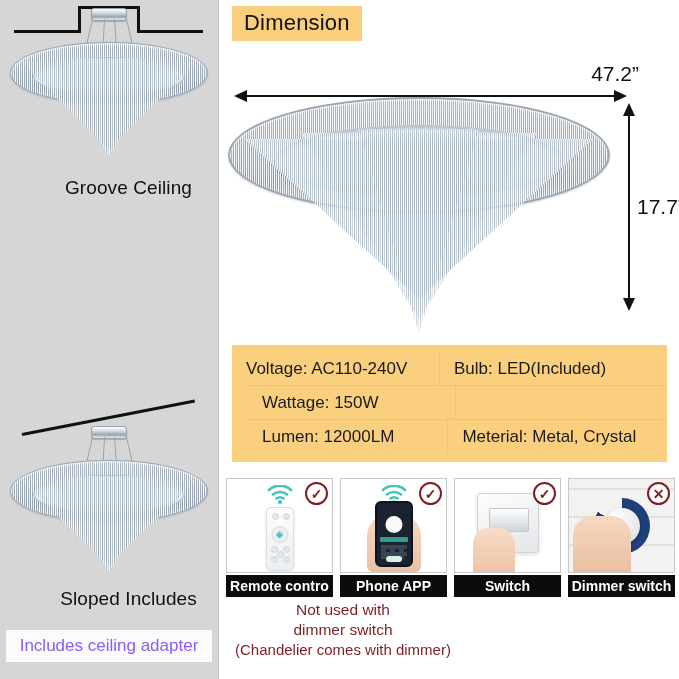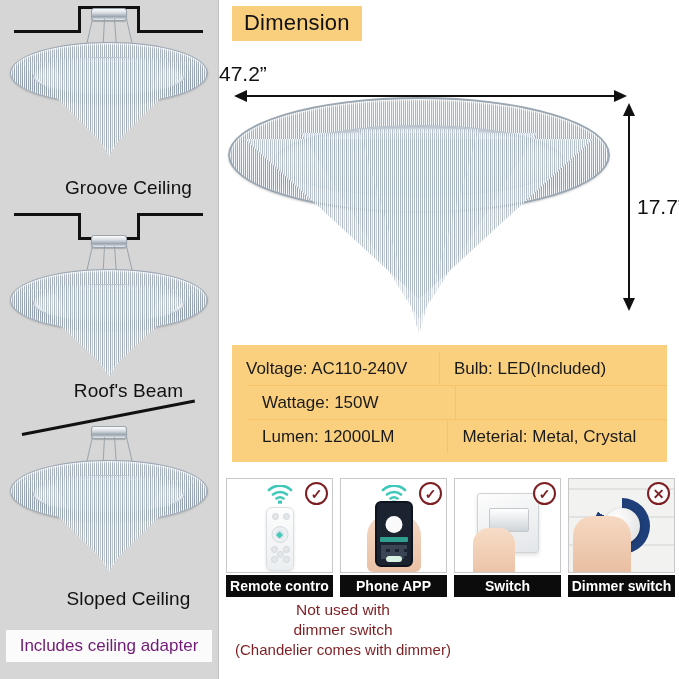--- a/index.html
+++ b/index.html
@@ -86,42 +86,42 @@
   .profile{position:absolute;left:0;top:0;width:218px;height:80px;}
   .profile .seg{position:absolute;background:#111;}
 
   
   .adapter-strip{
     position:absolute;left:6px;top:630px;width:206px;height:32px;
     background:#fbfbfb;
     display:flex;align-items:center;justify-content:center;
   }
   .adapter-strip span{
-    font-size:17px;color:#701a75;white-space:nowrap;
+    font-size:17px;color:#8b5cf6;white-space:nowrap;
   }
 
   
   .right{position:absolute;left:219px;top:0;width:460px;height:600px;background:#fff;}
 
   .dim-badge{
     position:absolute;left:13px;top:6px;
     background:#f9ce7c;
     padding:4px 12px 5px 12px;
     font-size:22px;color:#111;
     letter-spacing:.2px;
   }
 
   
   .h-arrow{position:absolute;left:15px;top:90px;width:393px;height:12px;}
   .h-arrow .line{position:absolute;left:8px;top:5px;width:377px;height:2px;background:#111;}
   .h-arrow .ah-l{position:absolute;left:0;top:0;width:0;height:0;
     border-top:6px solid transparent;border-bottom:6px solid transparent;border-right:13px solid #111;}
   .h-arrow .ah-r{position:absolute;right:0;top:0;width:0;height:0;
     border-top:6px solid transparent;border-bottom:6px solid transparent;border-left:13px solid #111;}
-  .h-label{position:absolute;left:0;top:62px;width:420px;text-align:left;font-size:21px;color:#111;}
+  .h-label{position:absolute;left:0;top:62px;width:420px;text-align:right;font-size:21px;color:#111;}
 
   .v-arrow{position:absolute;left:404px;top:103px;width:12px;height:208px;}
   .v-arrow .line{position:absolute;left:5px;top:8px;width:2px;height:192px;background:#111;}
   .v-arrow .av-t{position:absolute;left:0;top:0;width:0;height:0;
     border-left:6px solid transparent;border-right:6px solid transparent;border-bottom:13px solid #111;}
   .v-arrow .av-b{position:absolute;left:0;bottom:0;width:0;height:0;
     border-left:6px solid transparent;border-right:6px solid transparent;border-top:13px solid #111;}
   .v-label{position:absolute;left:418px;top:195px;font-size:21px;color:#111;white-space:nowrap;}
 
   
@@ -250,62 +250,39 @@
           <span class="wire" style="left:126px;top:19px;height:26px;transform:rotate(-13deg);"></span>
           <div class="ring" style="top:42px;width:196px;height:60px;"></div>
           <div class="ring-inner" style="top:57px;width:150px;height:36px;"></div>
           <div class="skirt" style="top:62px;width:176px;height:88px;"></div>
           <div class="skirt2" style="top:58px;width:120px;height:98px;"></div>
         </div>
       </div>
       <div class="mount-caption" style="margin-top:2px;">Groove Ceiling</div>
     </div>
 
-    <div class="mount-block" style="top:207px;">
-      <div class="mount-art">
-        <div class="profile">
-          <span class="seg" style="left:14px;top:6px;width:66px;height:3px;"></span>
-          <span class="seg" style="left:78px;top:6px;width:3px;height:27px;"></span>
-          <span class="seg" style="left:78px;top:30px;width:62px;height:3px;"></span>
-          <span class="seg" style="left:137px;top:6px;width:3px;height:27px;"></span>
-          <span class="seg" style="left:137px;top:6px;width:66px;height:3px;"></span>
-        </div>
-        <div class="chand" style="top:0;width:218px;height:175px;">
-          <div class="canopy" style="top:28px;"></div>
-          <span class="wire" style="left:92px;top:39px;height:26px;transform:rotate(13deg);"></span>
-          <span class="wire" style="left:104px;top:39px;height:28px;transform:rotate(3deg);"></span>
-          <span class="wire" style="left:114px;top:39px;height:28px;transform:rotate(-4deg);"></span>
-          <span class="wire" style="left:126px;top:39px;height:26px;transform:rotate(-13deg);"></span>
-          <div class="ring" style="top:62px;width:196px;height:60px;"></div>
-          <div class="ring-inner" style="top:77px;width:150px;height:36px;"></div>
-          <div class="skirt" style="top:82px;width:176px;height:82px;"></div>
-          <div class="skirt2" style="top:78px;width:120px;height:92px;"></div>
-        </div>
-      </div>
-      <div class="mount-caption" style="margin-top:-2px;">Roof's Beam</div>
-    </div>
 
     <div class="mount-block" style="top:407px;">
       <div class="mount-art">
         <div class="profile">
           <span class="seg" style="left:22px;top:26px;width:176px;height:3px;transform:rotate(-11deg);transform-origin:left center;"></span>
         </div>
         <div class="chand" style="top:0;width:218px;height:175px;">
           <div class="canopy" style="top:19px;"></div>
           <span class="wire" style="left:92px;top:30px;height:26px;transform:rotate(13deg);"></span>
           <span class="wire" style="left:104px;top:30px;height:28px;transform:rotate(3deg);"></span>
           <span class="wire" style="left:114px;top:30px;height:28px;transform:rotate(-4deg);"></span>
           <span class="wire" style="left:126px;top:30px;height:26px;transform:rotate(-13deg);"></span>
           <div class="ring" style="top:53px;width:196px;height:60px;"></div>
           <div class="ring-inner" style="top:68px;width:150px;height:36px;"></div>
           <div class="skirt" style="top:73px;width:176px;height:86px;"></div>
           <div class="skirt2" style="top:69px;width:120px;height:96px;"></div>
         </div>
       </div>
-      <div class="mount-caption" style="margin-top:6px;">Sloped Ceiling</div>
+      <div class="mount-caption" style="margin-top:6px;">Sloped Includes</div>
     </div>
 
     <div class="adapter-strip">
       <span>Includes ceiling adapter</span>
     </div>
   </div>
 
   <div class="right">
 
     <div class="dim-badge">Dimension</div>

